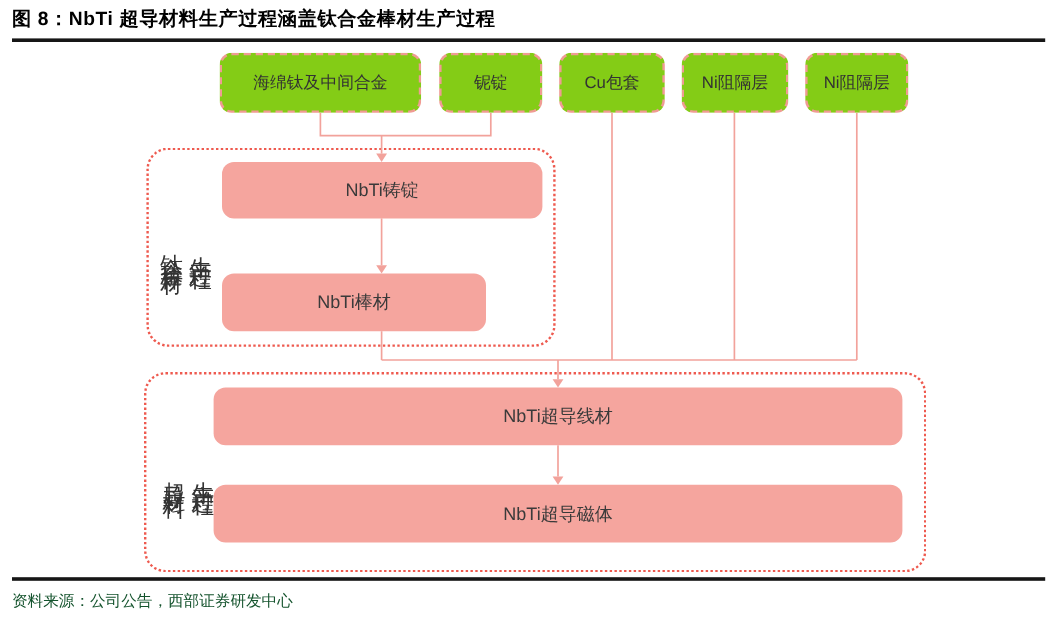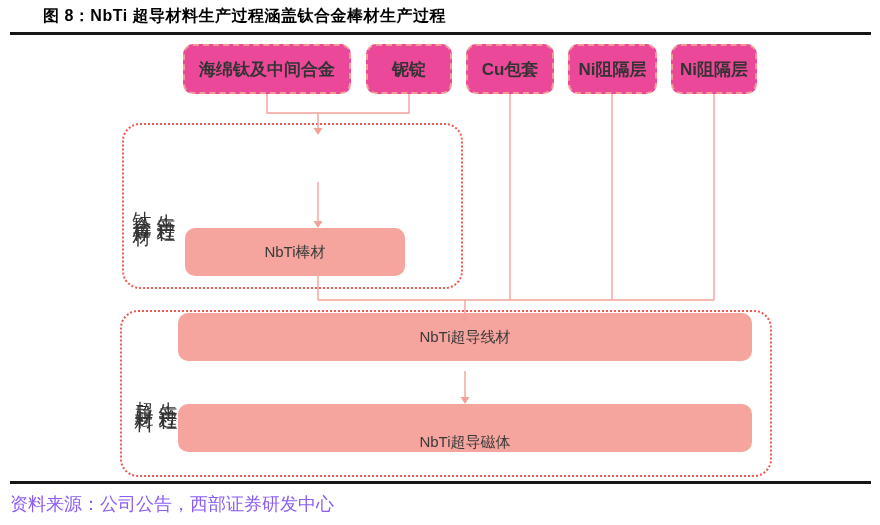--- a/index.html
+++ b/index.html
@@ -2,32 +2,32 @@
 <html><head>
 <meta charset="utf-8">
 <style>
   html,body{margin:0;padding:0;background:#fff;}
   .page{
     position:relative;width:880px;height:525px;background:#fff;overflow:hidden;
     font-family:"Liberation Sans",sans-serif;
   }
   .fig-title{
     position:absolute;left:10px;top:6px;font-size:16px;font-weight:bold;color:#000;
-    letter-spacing:0.5px;white-space:nowrap;margin-left:33px;
+    letter-spacing:0.5px;white-space:nowrap;
   }
   .rule{position:absolute;left:10px;width:861px;height:3px;background:#161616;}
   .rule-top{top:32px;}
   .rule-bottom{top:481px;}
-  .source-note{position:absolute;left:10px;top:492px;font-size:18px;color:#8b5cf6;}
+  .source-note{position:absolute;left:10px;top:492px;font-size:13px;color:#14532d;}
 
   .src-box{
     position:absolute;top:44px;height:50px;box-sizing:border-box;
-    border:2px dashed #f09b93;border-radius:10px;background:#ec4899;
+    border:2px dashed #f09b93;border-radius:10px;background:#84cc16;
     display:flex;align-items:center;justify-content:center;
-    font-size:17px;color:#333;white-space:nowrap;font-weight:bold;
+    font-size:14px;color:#333;white-space:nowrap;
   }
   #mat0{left:183px;width:168px;}
   #mat1{left:366px;width:86px;}
   #mat2{left:466px;width:88px;}
   #mat3{left:568px;width:89px;}
   #mat4{left:671px;width:86px;}
 
   .proc-container{
     position:absolute;box-sizing:border-box;
     border:2px dotted #ee5a4f;border-radius:18px;background:transparent;
@@ -44,22 +44,22 @@
   #ti-container .group-label{left:6px;}
   #sc-container .group-label{left:10px;}
 
   .step{
     position:absolute;background:#f5a59e;border-radius:10px;
     display:flex;align-items:center;justify-content:center;
     font-size:15px;color:#3a3a3a;white-space:nowrap;
   }
   #ti-step0{left:61px;top:10px;width:267px;height:47px;}
   #ti-step1{left:61px;top:103px;width:220px;height:48px;}
-  #sc-step0{left:56px;top:1px;width:574px;height:48px;}
-  #sc-step1{left:56px;top:92px;width:574px;height:48px;align-items:flex-end;}
+  #sc-step0{left:56px;top:11px;width:574px;height:48px;}
+  #sc-step1{left:56px;top:92px;width:574px;height:48px;}
 
   .connector-layer{position:absolute;left:0;top:0;pointer-events:none;}
 </style>
 </head>
 <body>
 
 <div class="page">
 
   <div class="fig-title">图 8：NbTi 超导材料生产过程涵盖钛合金棒材生产过程</div>
   <div class="rule rule-top"></div>
@@ -76,20 +76,23 @@
   <div class="src-box" id="mat3">
     <span>Ni阻隔层</span>
   </div>
   <div class="src-box" id="mat4">
     <span>Ni阻隔层</span>
   </div>
 
   <div class="proc-container" id="ti-container">
     <div class="group-label">钛合金棒材
 生产过程</div>
+    <div class="step" id="ti-step0">
+      <span>NbTi铸锭</span>
+    </div>
     <div class="step" id="ti-step1">
       <span>NbTi棒材</span>
     </div>
   </div>
 
   <div class="proc-container" id="sc-container">
     <div class="group-label">超导材料
 生产过程</div>
     <div class="step" id="sc-step0">
       <span>NbTi超导线材</span>

